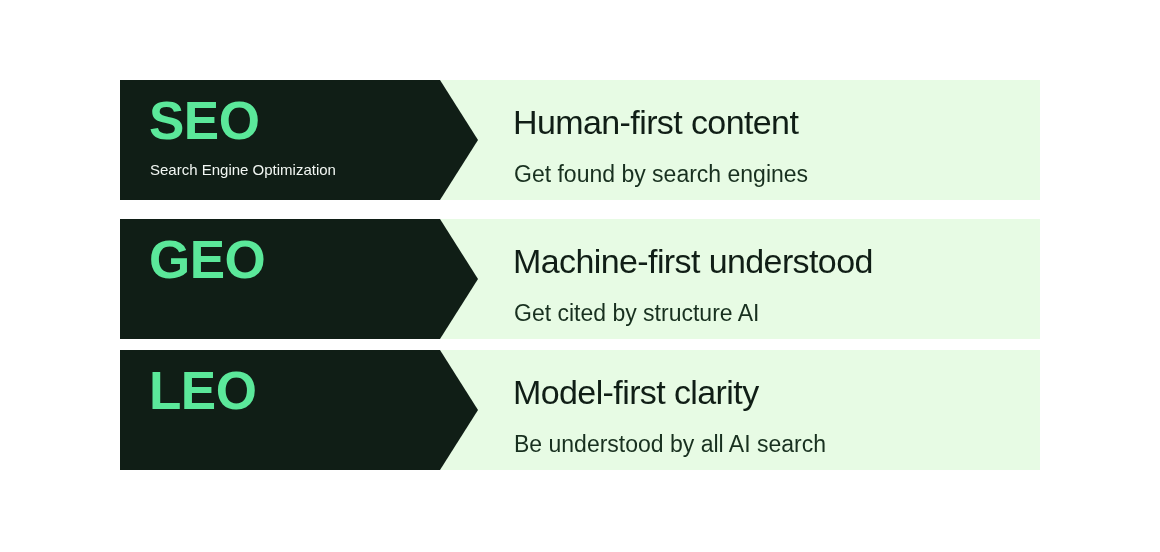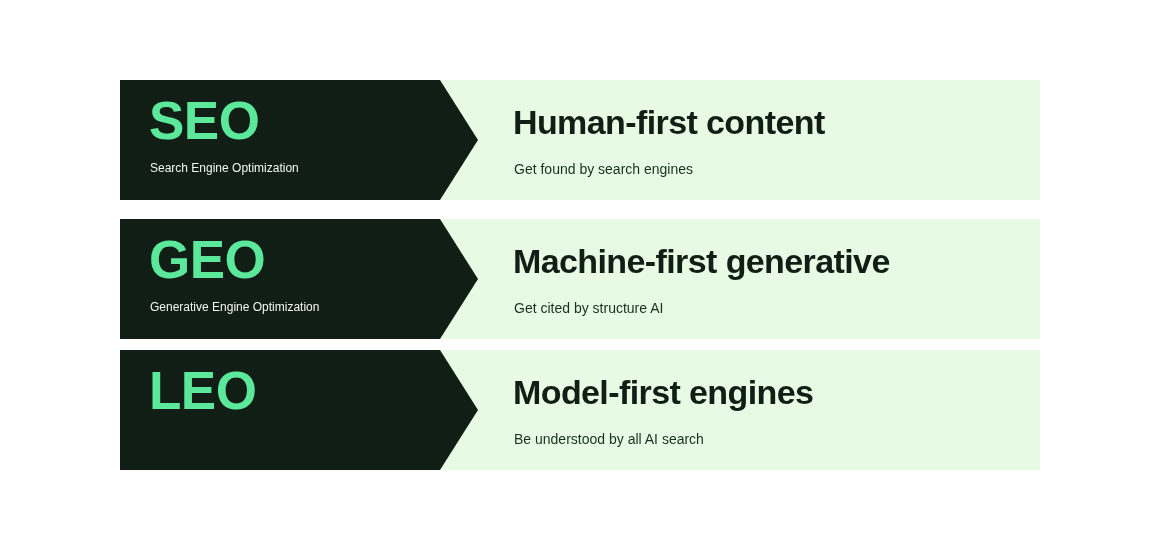--- a/index.html
+++ b/index.html
@@ -63,44 +63,44 @@
     letter-spacing: -0.5px;
     line-height: 1;
     color: #5BE89A;
     white-space: nowrap;
   }
 
   .expansion {
     position: absolute;
     left: 30px;
     top: 81px;
-    font-size: 12px;
+    font-size: 15px;
     font-weight: normal;
     line-height: 1.2;
     color: #F2F7F3;
     white-space: nowrap;
   }
 
   .headline {
     position: absolute;
     left: 393px;
     top: 25px;
     font-size: 34px;
-    font-weight: bold;
+    font-weight: normal;
     letter-spacing: -0.6px;
     line-height: 1;
     color: #101E16;
     white-space: nowrap;
   }
 
   .description {
     position: absolute;
     left: 394px;
     top: 81px;
-    font-size: 14px;
+    font-size: 23px;
     font-weight: normal;
     line-height: 1.2;
     color: #18301F;
     white-space: nowrap;
   }
 </style>
 </head>
 <body>
 
 <div id="board">
@@ -111,26 +111,25 @@
     <div class="acronym">SEO</div>
     <div class="expansion">Search Engine Optimization</div>
     <div class="headline">Human-first content</div>
     <div class="description">Get found by search engines</div>
   </div>
 
   <div class="row row-1">
     <div class="panel"></div>
     <div class="chevron"></div>
     <div class="acronym">GEO</div>
-    <div class="expansion">Generative Engine Optimization</div>
-    <div class="headline">Machine-first generative</div>
+    <div class="headline">Machine-first understood</div>
     <div class="description">Get cited by structure AI</div>
   </div>
 
   <div class="row row-2">
     <div class="panel"></div>
     <div class="chevron"></div>
     <div class="acronym">LEO</div>
-    <div class="headline">Model-first engines</div>
+    <div class="headline">Model-first clarity</div>
     <div class="description">Be understood by all AI search</div>
   </div>
 
 </div>
 
 </body></html>

